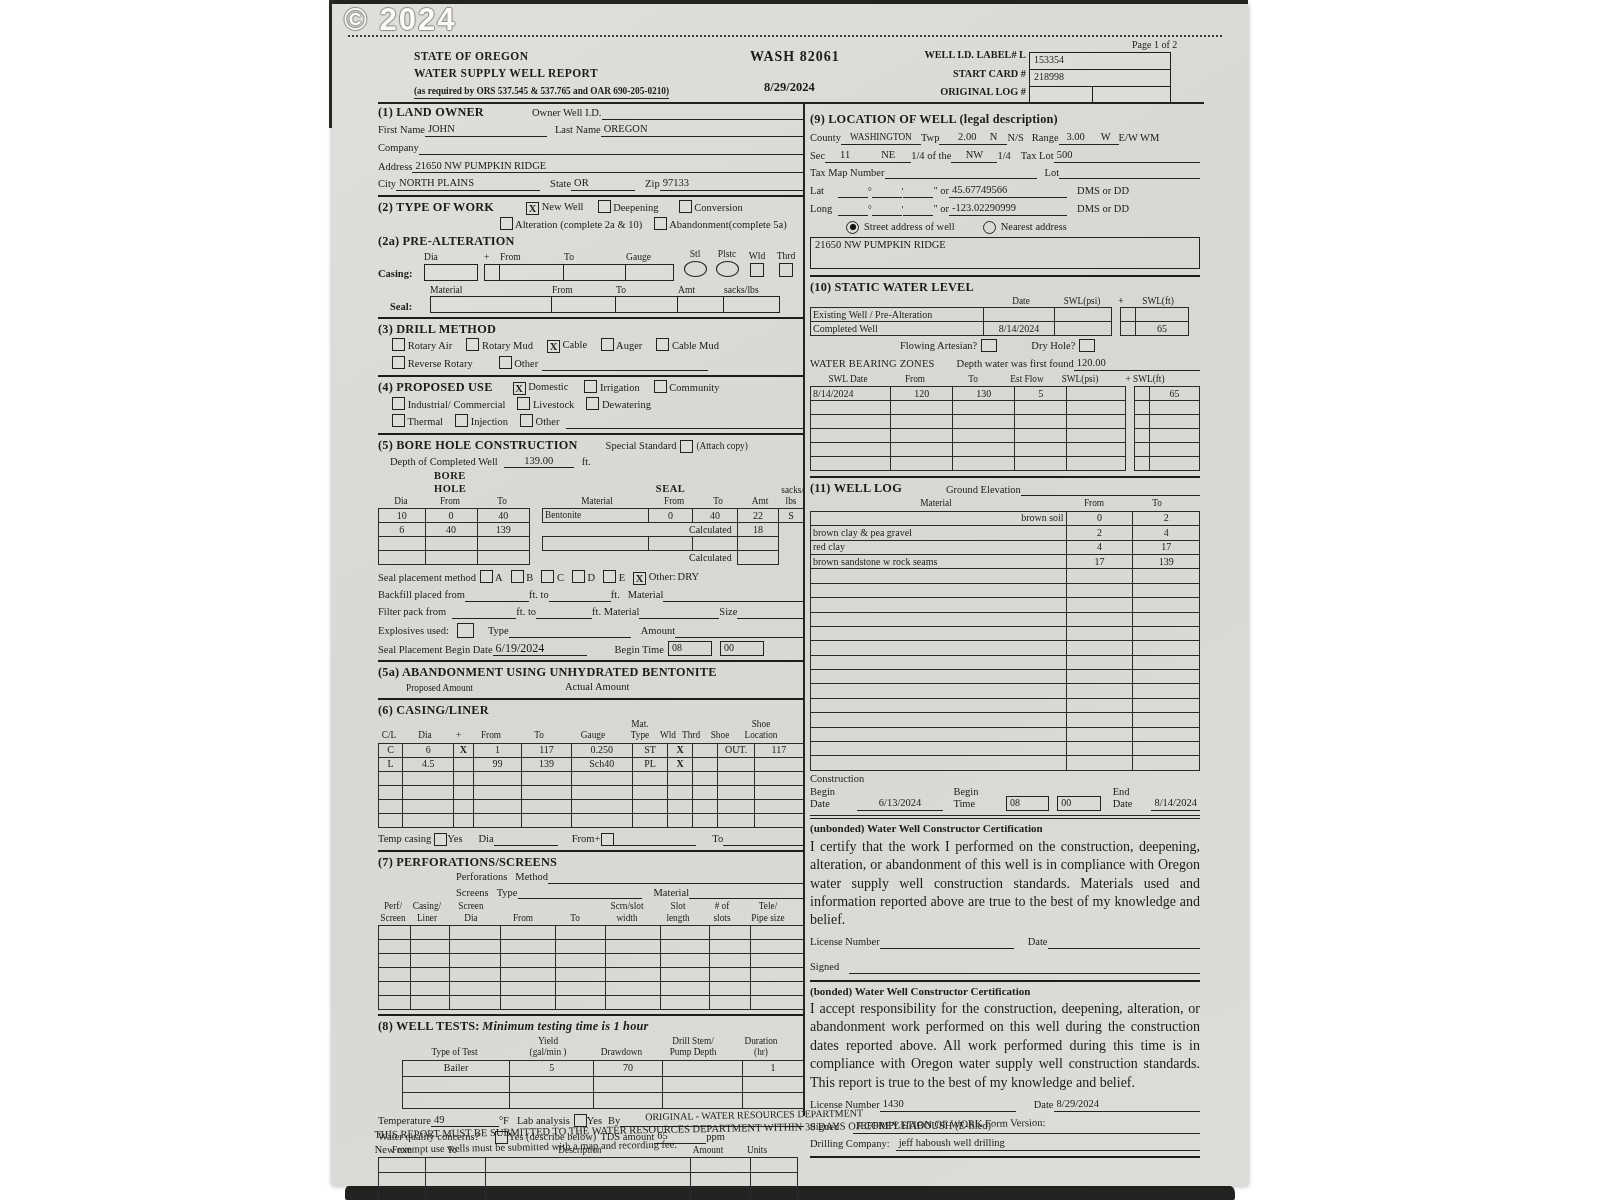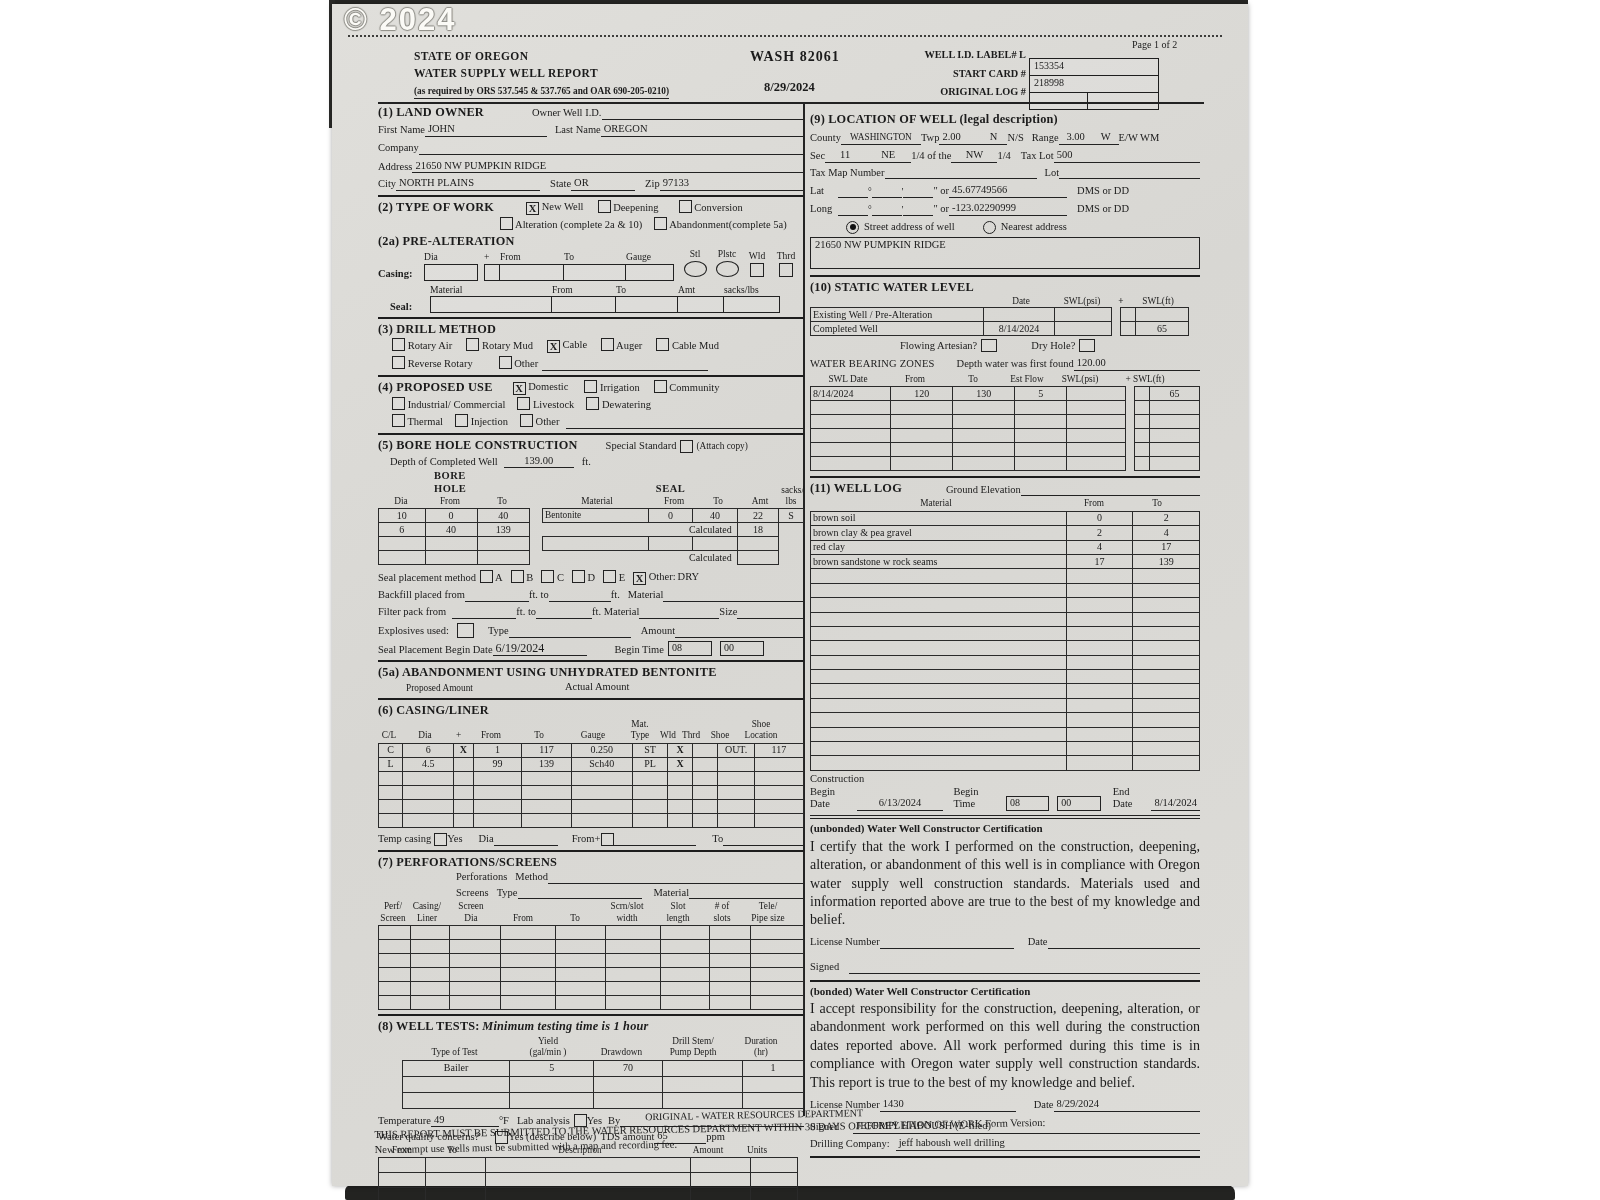--- a/index.html
+++ b/index.html
@@ -17,21 +17,21 @@
   .dotline{position:absolute;left:16px;top:31px;width:874px;height:0;border-top:2px dotted #3d3d3b}
   .content{position:absolute;inset:0;font-size:10.5px;line-height:1.22}
   
   .hdr-left{position:absolute;left:82px;top:45px;width:330px}
   .hdr-agency{font-weight:bold;font-size:11.5px;letter-spacing:.4px}
   .hdr-title{font-weight:bold;font-size:11.5px;letter-spacing:.4px;margin-top:3px}
   .hdr-statute{font-weight:bold;font-size:9.3px;margin-top:6px;border-bottom:1.5px solid #222;display:inline-block;padding-bottom:1px}
   .hdr-wash{position:absolute;left:418px;top:44px;font-weight:bold;font-size:14px;letter-spacing:1px}
   .hdr-date{position:absolute;left:432px;top:76px;font-weight:bold;font-size:12.5px}
   .hdr-ids{position:absolute;left:560px;top:42px;width:134px;text-align:right;font-weight:bold;font-size:10.3px;line-height:1.8}
-  .hdr-boxes{position:absolute;left:697px;top:54px;width:130px}
+  .hdr-boxes{position:absolute;left:697px;top:48px;width:142px}
   .idbox{border:1.6px solid #1e1e1e;height:15px;font-size:10px;padding:1px 4px 0;margin-bottom:0px;background:rgba(255,255,255,.10)}
   .idbox+.idbox{margin-top:-1px}
   .idrow3{display:flex;margin-top:-1px}
   .idrow3 .idbox{flex:0 0 38%;margin:0}
   .idrow3 .idbox+.idbox{flex:1;margin-left:-1px}
   .pagenum{position:absolute;left:800px;top:35px;font-size:10px}
   .hdr-rule{position:absolute;left:46px;top:98px;width:826px;border-top:2px solid #222}
   .vdiv{position:absolute;left:471px;top:99px;height:1013px;width:1.5px;background:#232323}
   
   .colL{position:absolute;left:46px;top:101px;width:426px}
@@ -651,21 +651,21 @@
     </div>
 
     <div class="colR">
 
       <div>
         <div class="h1">(9) LOCATION OF WELL (legal description)</div>
         <div class="row" style="margin-top:4px">
           <span>County</span>
           <span class="u sm" style="width:74px;text-align:center"><span>WASHINGTON</span></span>
           <span>Twp</span>
-          <span class="u" style="width:34px;text-align:left"><span>2.00</span></span>
+          <span class="u" style="width:34px;text-align:right"><span>2.00</span></span>
           <span class="u" style="width:22px;text-align:center"><span>N</span></span>
           <span>N/S</span>
           <span style="margin-left:8px">Range</span>
           <span class="u" style="width:28px;text-align:center"><span>3.00</span></span>
           <span class="u" style="width:20px;text-align:center"><span>W</span></span>
           <span>E/W WM</span>
         </div>
         <div class="row" style="margin-top:4px">
           <span>Sec</span>
           <span class="u" style="width:34px;text-align:center"><span>11</span></span>
@@ -857,21 +857,21 @@
           <span class="u uf"></span>
         </div>
         <div class="row sm" style="margin-top:2px;text-align:center">
           <span style="width:252px">Material</span>
           <span style="width:64px">From</span>
           <span style="width:62px">To</span>
         </div>
         <table style="margin-top:1px">
           <tbody>
               <tr>
-                <td style="width:252px;text-align:left;height:13.4px">brown soil</td>
+                <td style="width:252px;text-align:right;height:13.4px">brown soil</td>
                 <td style="width:62px">0</td>
                 <td style="width:62px">2</td>
               </tr>
           <tr>
                 <td style="text-align:left;height:13.4px">brown clay &amp; pea gravel</td>
                 <td>2</td>
                 <td>4</td>
               </tr>
           <tr>
                 <td style="text-align:left;height:13.4px">red clay</td>

